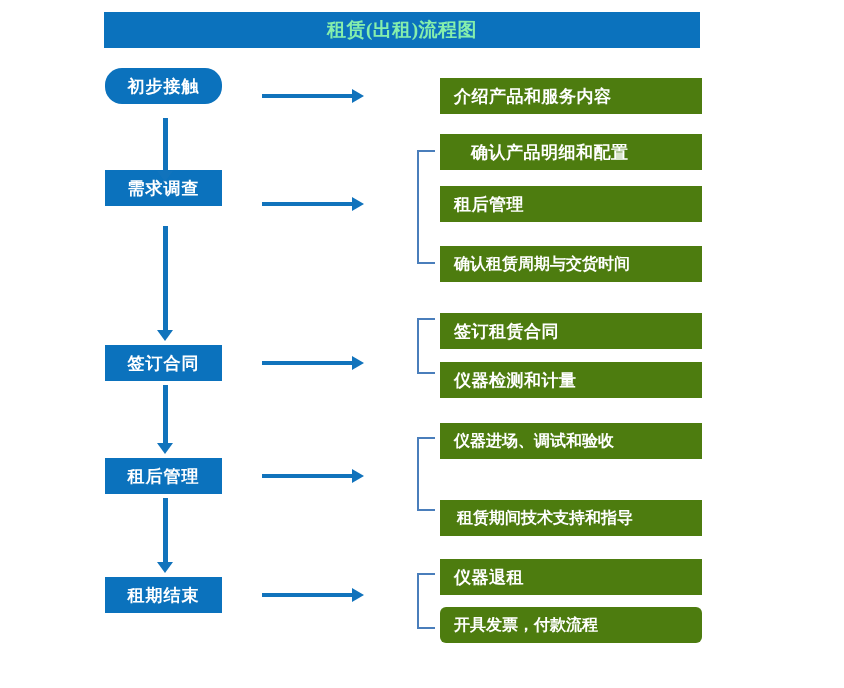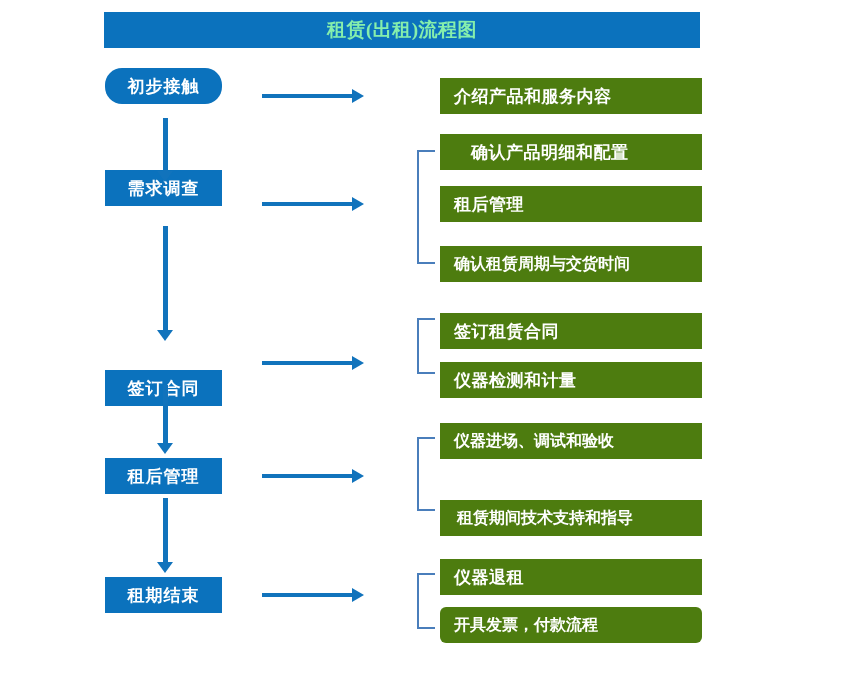--- a/index.html
+++ b/index.html
@@ -139,21 +139,21 @@
 <body>
 
 <div id="canvas">
 
   <div class="title-bar">租赁(出租)流程图</div>
 
   <div class="stage-box" style="top:68px;border-radius:17px;">初步接触</div>
 
   <div class="stage-box" style="top:170px;">需求调查</div>
 
-  <div class="stage-box" style="top:345px;margin-top:25px;">签订合同</div>
+  <div class="stage-box" style="top:345px;">签订合同</div>
 
   <div class="stage-box" style="top:458px;">租后管理</div>
 
   <div class="stage-box" style="top:577px;">租期结束</div>
 
   <div class="v-arrow" style="top:118px; height:64px;">
     <div class="shaft" style="height:53px;"></div>
     <div class="head"></div>
   </div>
 

